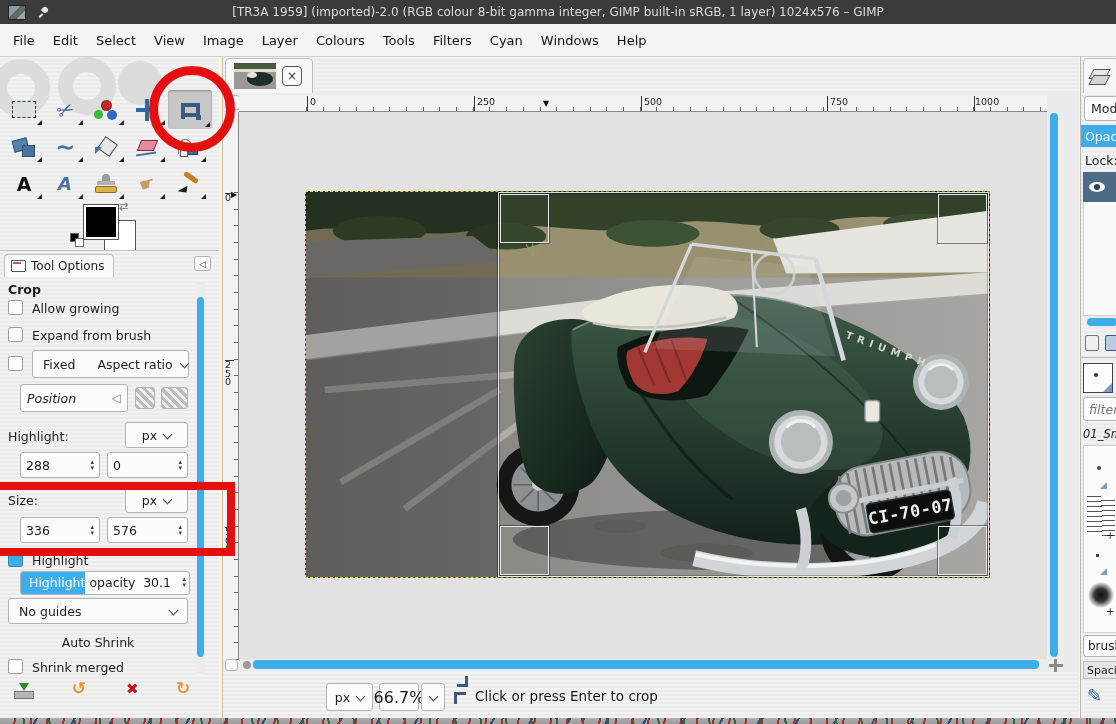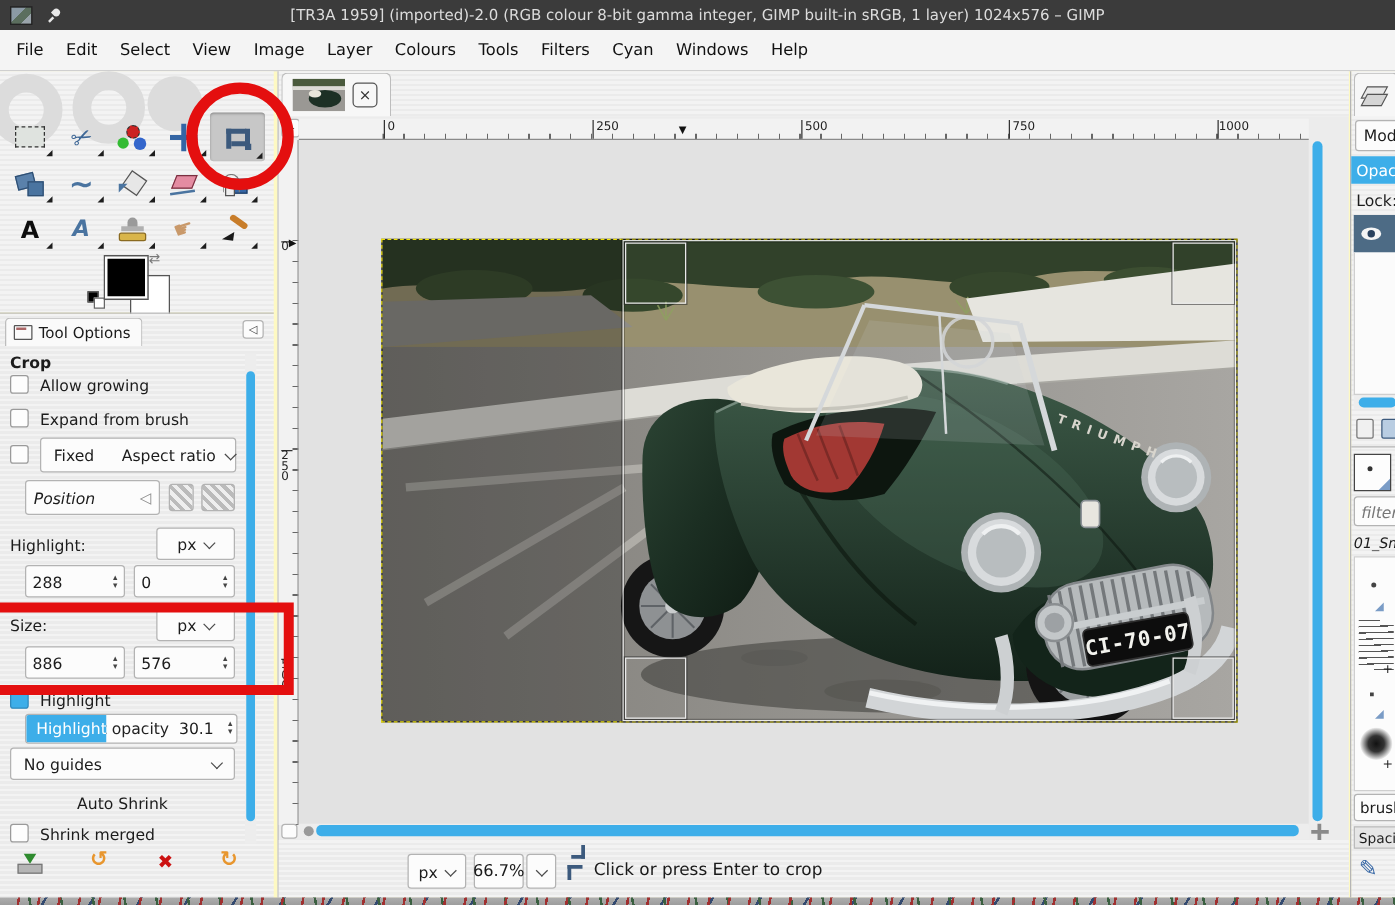--- a/index.html
+++ b/index.html
@@ -244,21 +244,21 @@
           <span>▾</span>
         </span>
     </div>
 
     <div class="abs lbl" style="left:8px;top:242px;">Size:</div>
     <div class="abs btnish" style="left:125px;top:236px;width:63px;height:26px;display:flex;align-items:center;justify-content:center;gap:7px;">
       <span class="lbl">px</span>
       <span class="chev"></span>
     </div>
     <div class="abs btnish" style="left:20px;top:266px;width:80px;height:26px;display:flex;align-items:center;justify-content:space-between;padding:0 5px;">
-      <span class="lbl">886</span>
+      <span class="lbl">336</span>
       <span class="spin">
           <span>▴</span>
           <span>▾</span>
         </span>
     </div>
     <div class="abs btnish" style="left:107px;top:266px;width:81px;height:26px;display:flex;align-items:center;justify-content:space-between;padding:0 5px;">
       <span class="lbl">576</span>
       <span class="spin">
           <span>▴</span>
           <span>▾</span>
@@ -319,21 +319,21 @@
     </div>
 
     <div class="abs btnish" style="left:2px;top:38px;width:15px;height:15px;display:flex;align-items:center;justify-content:center;font-size:8px;color:#333;">▷</div>
 
     <div class="ruler" style="left:16px;top:38px;width:808px;height:17px;border-bottom:1px solid #8a8a8a;
          background-image:repeating-linear-gradient(90deg,#666 0 1px,transparent 1px 16.68px);
          background-size:808px 5px;background-repeat:no-repeat;background-position:67px 12px;">
       <span class="rlabel" style="left:68px;top:1px;border-left:1px solid #333;padding-left:2px;height:15px;">0</span>
       <span class="rlabel" style="left:235px;top:1px;border-left:1px solid #333;padding-left:2px;height:15px;">250</span>
       <span class="rlabel" style="left:402px;top:1px;border-left:1px solid #333;padding-left:2px;height:15px;">500</span>
-      <span class="rlabel" style="left:568px;top:1px;border-left:1px solid #333;padding-left:2px;height:15px;">750</span>
+      <span class="rlabel" style="left:588px;top:1px;border-left:1px solid #333;padding-left:2px;height:15px;">750</span>
       <span class="rlabel" style="left:735px;top:1px;border-left:1px solid #333;padding-left:0;height:15px;">1000</span>
       <span style="position:absolute;left:304px;top:4px;font-size:8px;color:#111;">▼</span>
     </div>
 
     <div class="ruler" style="left:0;top:55px;width:16px;height:548px;border-right:1px solid #8a8a8a;
          background-image:repeating-linear-gradient(180deg,#666 0 1px,transparent 1px 16.68px);
          background-size:5px 548px;background-repeat:no-repeat;background-position:11px 80px;">
       <span class="rlabel vlabel" style="left:2px;top:81px;border-top:1px solid #333;">0</span>
       <span class="rlabel vlabel" style="left:2px;top:248px;border-top:1px solid #333;">250</span>
       <span class="rlabel vlabel" style="left:2px;top:415px;border-top:1px solid #333;">500</span>
@@ -487,21 +487,21 @@
     <div class="abs" style="left:826px;top:602px;width:14px;height:13px;">
       <i style="position:absolute;left:0;top:5px;width:14px;height:3px;background:#8a8a8a;"></i>
       <i style="position:absolute;left:5px;top:0;width:3px;height:13px;background:#8a8a8a;"></i>
     </div>
 
     <div id="statusbar" class="panel-tex">
       <div class="abs btnish" style="left:103px;top:11px;width:47px;height:28px;display:flex;align-items:center;justify-content:center;gap:7px;">
         <span class="lbl">px</span>
         <span class="chev"></span>
       </div>
-      <div class="abs btnish" style="left:156px;top:11px;width:40px;height:28px;display:flex;align-items:center;justify-content:center;font-size:13px;">
+      <div class="abs btnish" style="left:156px;top:11px;width:40px;height:28px;display:flex;align-items:center;justify-content:center;font-size:16px;">
         <span>66.7%</span>
       </div>
       <div class="abs btnish" style="left:198px;top:11px;width:24px;height:28px;display:flex;align-items:center;justify-content:center;">
         <span class="chev"></span>
       </div>
       <span class="ic-crop abs" style="left:230px;top:17px;width:17px;height:17px;">
         <i style="position:absolute;left:1px;top:3px;width:9px;height:9px;border-top:3px solid #3c5a7d;border-left:3px solid #3c5a7d;"></i>
         <i style="position:absolute;left:4px;bottom:2px;width:8px;height:8px;border-bottom:3px solid #3c5a7d;border-right:3px solid #3c5a7d;"></i>
       </span>
       <span class="abs" style="left:252px;top:16px;font-size:13.5px;">Click or press Enter to crop</span>

